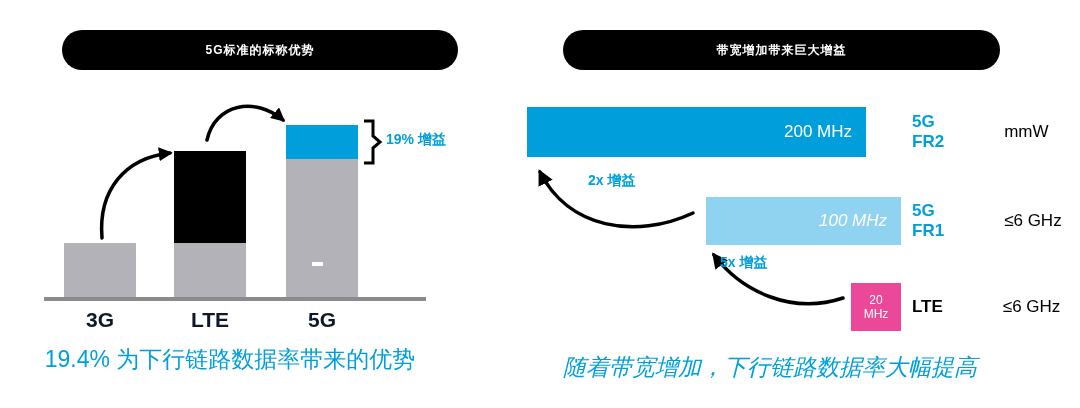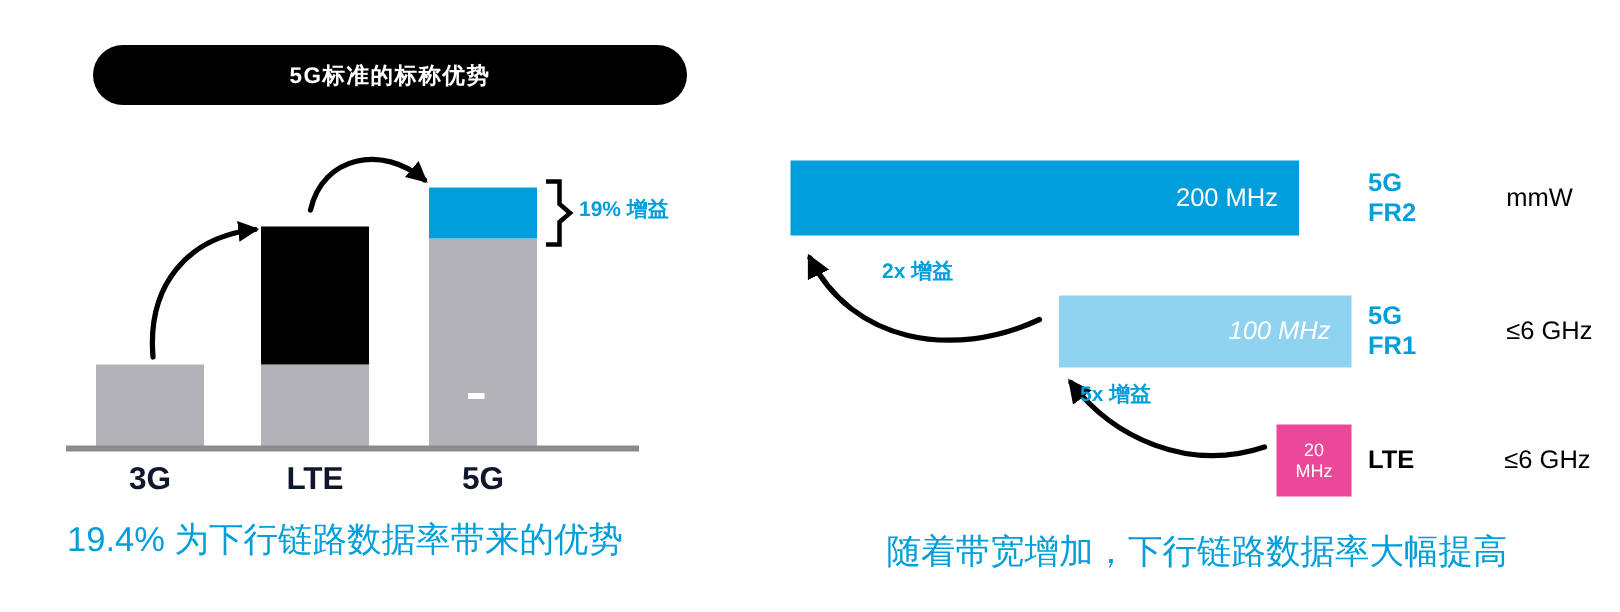--- a/index.html
+++ b/index.html
@@ -4,21 +4,21 @@
 <style>
   html,body { margin:0; padding:0; background:#fff; }
   .canvas {
     position:relative; width:1080px; height:408px; background:#ffffff;
     font-family:"Liberation Sans", sans-serif; overflow:hidden;
     --accent:#009fdb; --light-blue:#90d3f1; --bar-gray:#b3b2b8; --axis-gray:#8b8b8b;
   }
   .pill {
     position:absolute; background:#000; color:#fff; border-radius:22px;
     display:flex; align-items:center; justify-content:center;
-    font-size:15px; font-weight:700; letter-spacing:1px;
+    font-size:12px; font-weight:700; letter-spacing:1px;
   }
   .pill-left  { left:62px;  top:30px; width:396px; height:40px; }
   .pill-right { left:563px; top:30px; width:437px; height:40px; }
 
   
   .axis-line { position:absolute; left:44px; top:297px; width:382px; height:4px; background:var(--axis-gray); }
   .vbar { position:absolute; width:72px; }
   .bar-3g        { left:64px;  top:243px; height:56px;  background:var(--bar-gray); }
   .bar-lte-gray  { left:174px; top:243px; height:56px;  background:var(--bar-gray); }
   .bar-lte-black { left:174px; top:151px; height:92px;  background:#000; }
@@ -39,21 +39,21 @@
   .gain-tag {
     position:absolute; color:var(--accent); font-size:14px; font-weight:700; white-space:nowrap;
   }
   .gain-19 { left:386px; top:131px; }
   .gain-2x { left:588px; top:172px; }
   .gain-5x { left:720px; top:254px; }
   .caption {
     position:absolute; color:var(--accent); font-size:23px; text-align:center; white-space:nowrap;
   }
   .caption-left  { left:30px;  top:344px; width:400px; }
-  .caption-right { left:573px; top:352px; width:450px; }
+  .caption-right { left:545px; top:352px; width:450px;font-style:italic; }
 
   
   .hbar {
     position:absolute; display:flex; align-items:center; justify-content:flex-end;
     padding-right:14px; box-sizing:border-box; color:#fff; font-size:17px;
   }
   .hbar-200 { left:527px; top:107px; width:339px; height:50px; background:var(--accent); }
   .hbar-100 { left:706px; top:197px; width:195px; height:48px; background:var(--light-blue);font-style:italic; }
   .hbar-20  {
     left:851px; top:283px; width:50px; height:48px; background:#ec4899;
@@ -98,20 +98,21 @@
   </svg>
   <div class="gain-tag gain-19">19% 增益</div>
 
   <div class="axis-line"></div>
   <div class="xlabel xlabel-3g">3G</div>
   <div class="xlabel xlabel-lte">LTE</div>
   <div class="xlabel xlabel-5g">5G</div>
 
   <div class="caption caption-left">19.4% 为下行链路数据率带来的优势</div>
 
+  <div class="pill pill-right">带宽增加带来巨大增益</div>
 
   <svg class="right-arrows" width="430" height="250" viewBox="0 0 430 250">
     <defs>
       <marker id="ahR" viewBox="0 0 10 10" refX="8" refY="5" markerWidth="4.5" markerHeight="4.5" orient="auto">
         <path d="M0,0 L10,5 L0,10 z" fill="#000"></path>
       </marker>
     </defs>
     <path class="arrow" d="M173 113 C115 140, 48 128, 20 72" marker-end="url(#ahR)"></path>
     <path class="arrow" d="M323 198 C272 215, 222 192, 194 155" marker-end="url(#ahR)"></path>
   </svg>

